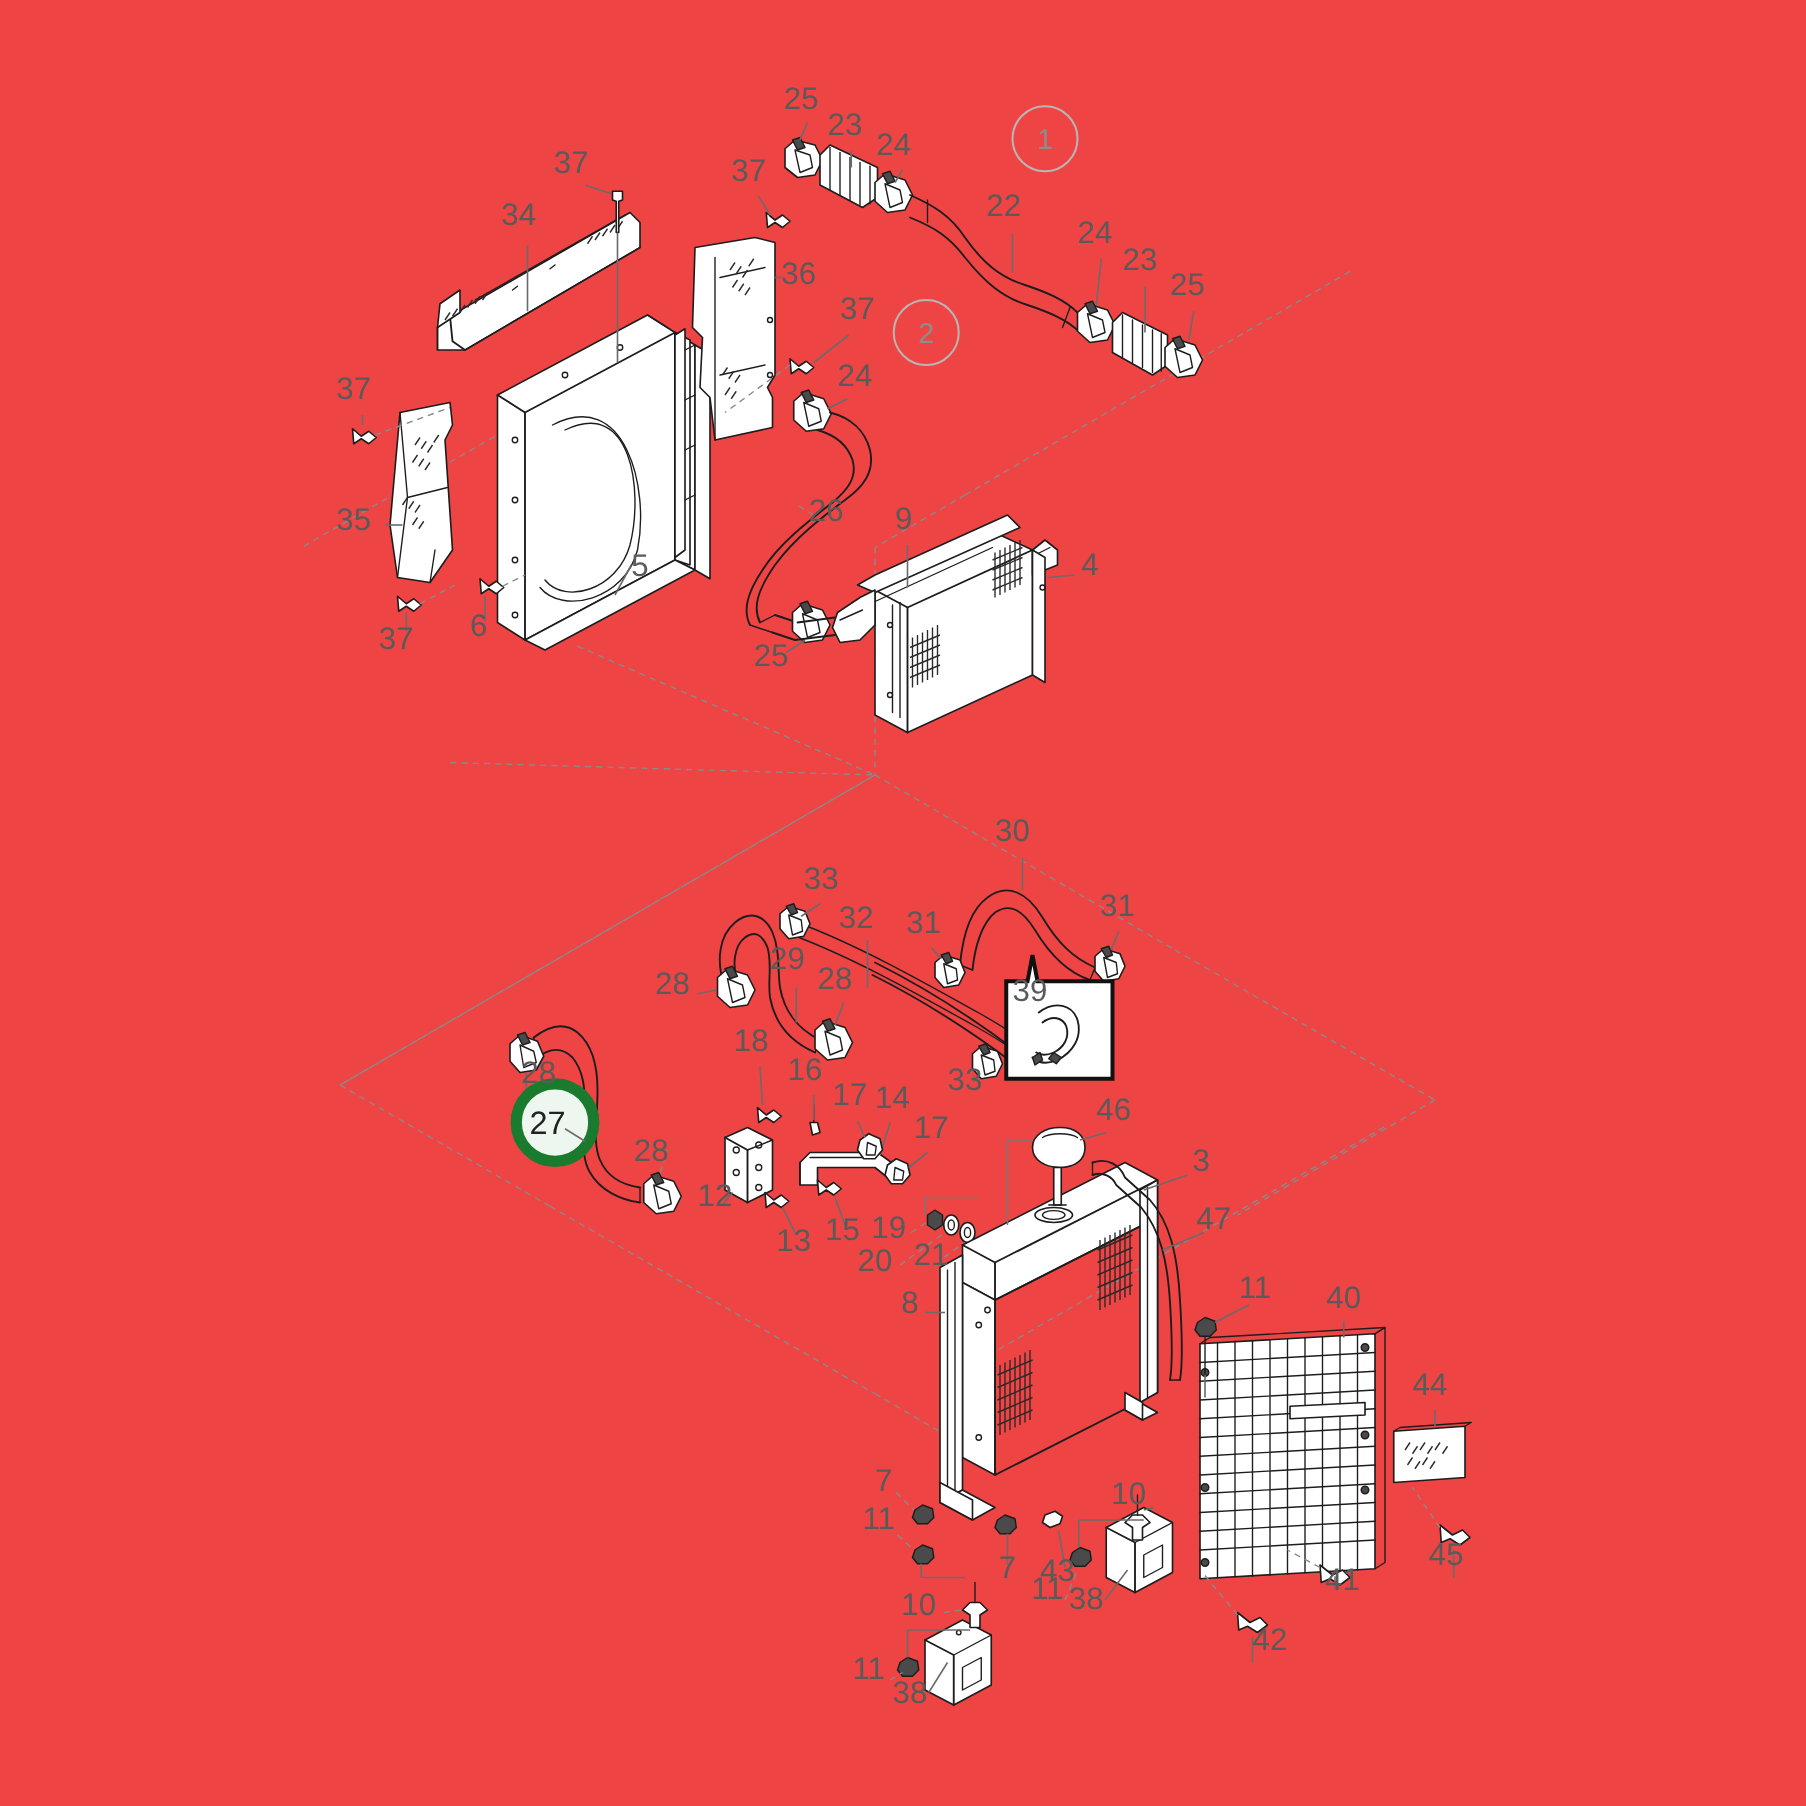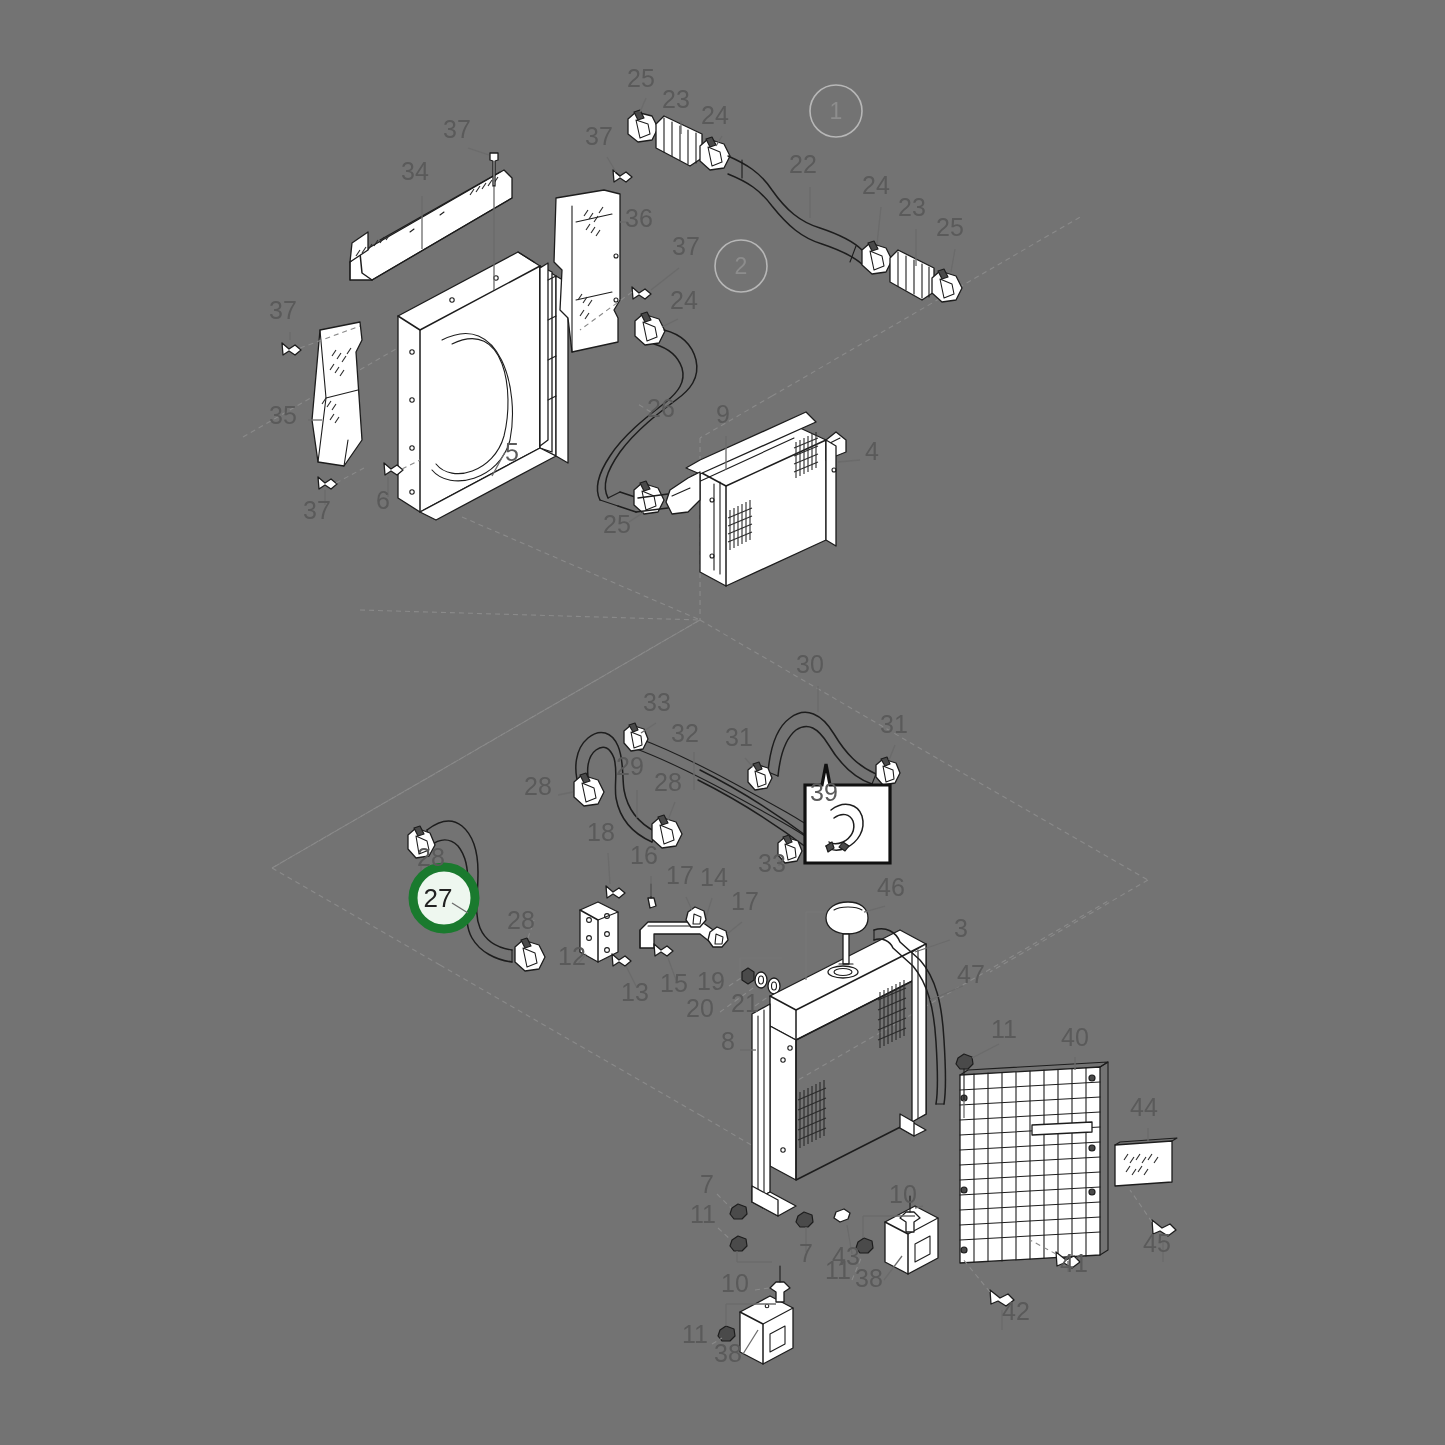--- a/index.html
+++ b/index.html
@@ -7,21 +7,21 @@
     padding: 0;
     background: #ffffff;
   }
   body {
     font-family: "Liberation Sans", sans-serif;
   }
   #diagram-root {
     position: relative;
     width: 1445px;
     height: 1445px;
-    background: #737373;
+    background: #ef4444;
     overflow: hidden;
   }
   #diagram-svg {
     position: absolute;
     left: 0;
     top: 0;
     width: 1445px;
     height: 1445px;
   }
   .cl { font-family: "Liberation Sans", sans-serif; font-size: 25px; fill: #5a5a5a; }

